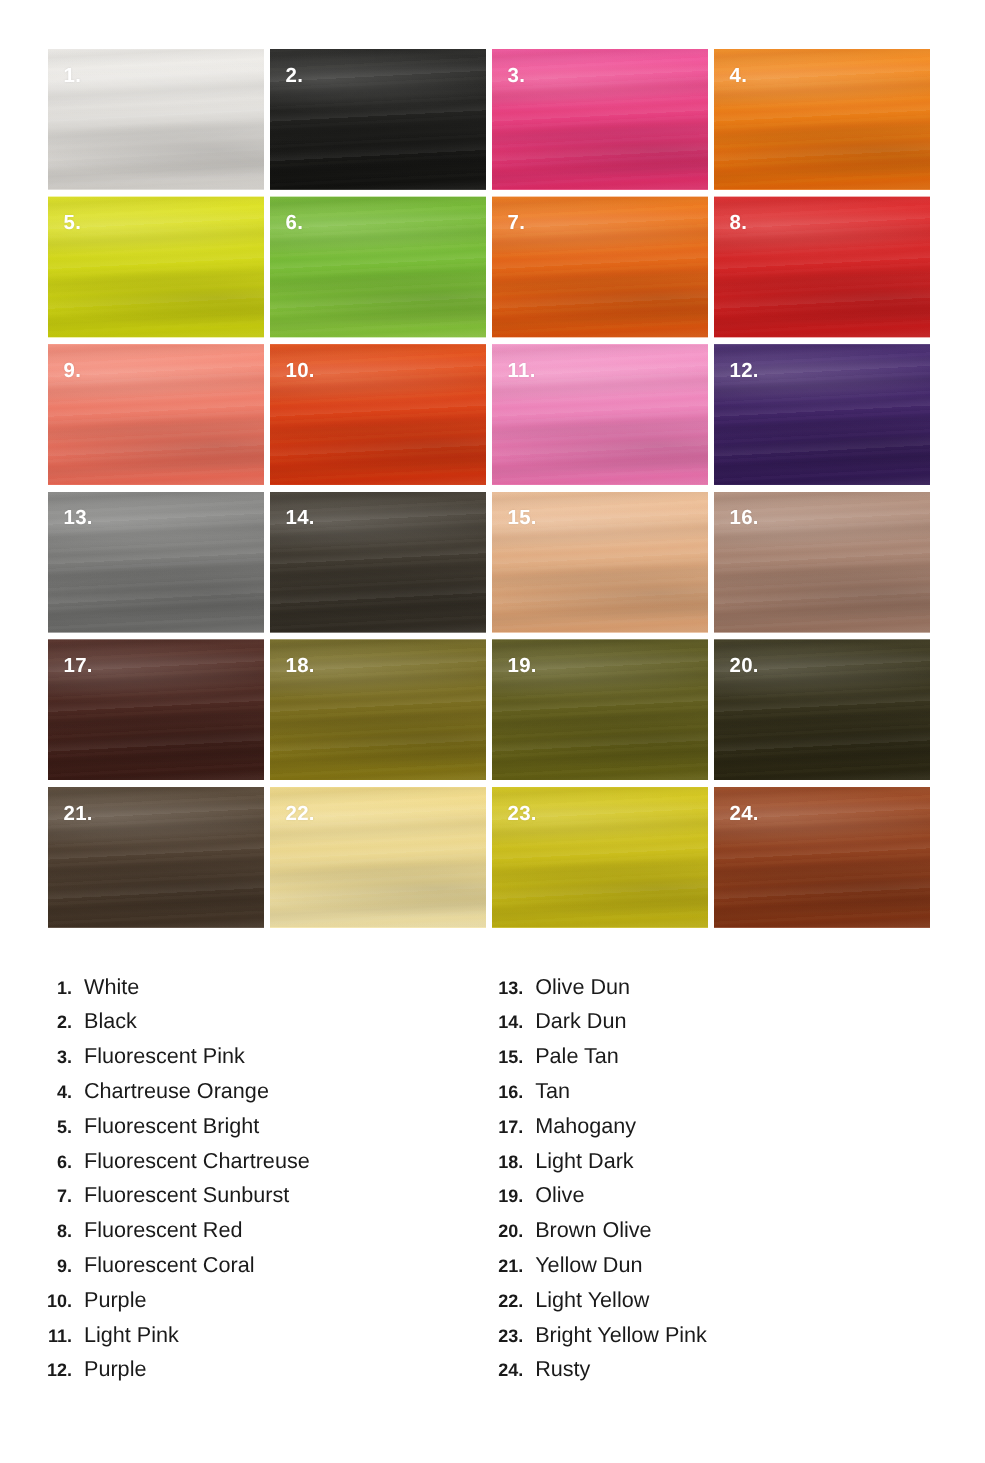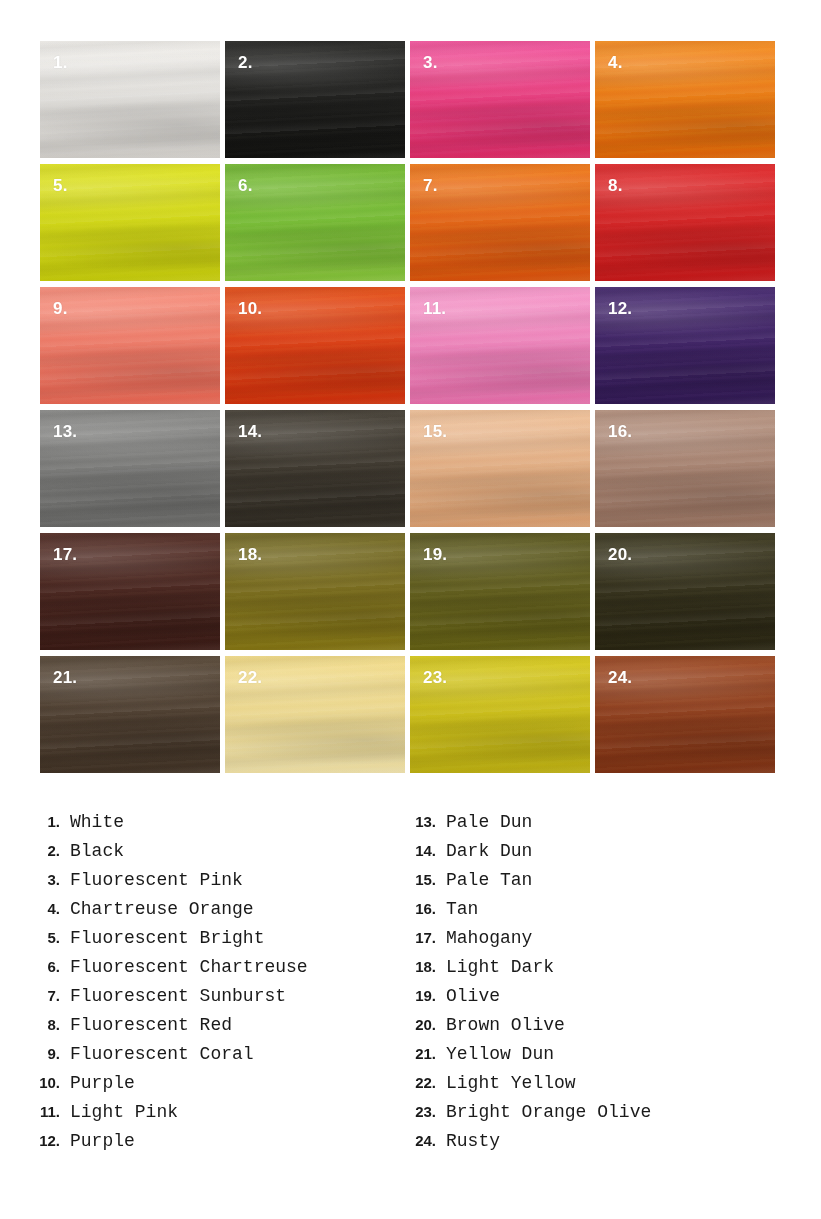--- a/index.html
+++ b/index.html
@@ -122,21 +122,21 @@
     min-width: 26px;
     text-align: right;
     font-family: "Liberation Sans", sans-serif;
     font-size: 15px;
     font-weight: bold;
     color: #1a1a1a;
   }
 
   .legend-label {
     margin-left: 10px;
-    font-family: Liberation Mono, monospace;
+    font-family: Liberation Sans, sans-serif;
     font-size: 18px;
     font-weight: normal;
     color: #1a1a1a;
     white-space: nowrap;
   }
 </style>
 </head>
 <body>
 
 <div id="page">
@@ -335,21 +335,21 @@
           <span class="legend-label">Light Pink</span>
         </div>
         <div class="legend-item">
           <span class="legend-num">12.</span>
           <span class="legend-label">Purple</span>
         </div>
       </div>
     <div class="legend-col col-right">
         <div class="legend-item">
           <span class="legend-num">13.</span>
-          <span class="legend-label">Pale Dun</span>
+          <span class="legend-label">Olive Dun</span>
         </div>
         <div class="legend-item">
           <span class="legend-num">14.</span>
           <span class="legend-label">Dark Dun</span>
         </div>
         <div class="legend-item">
           <span class="legend-num">15.</span>
           <span class="legend-label">Pale Tan</span>
         </div>
         <div class="legend-item">
@@ -375,21 +375,21 @@
         <div class="legend-item">
           <span class="legend-num">21.</span>
           <span class="legend-label">Yellow Dun</span>
         </div>
         <div class="legend-item">
           <span class="legend-num">22.</span>
           <span class="legend-label">Light Yellow</span>
         </div>
         <div class="legend-item">
           <span class="legend-num">23.</span>
-          <span class="legend-label">Bright Orange Olive</span>
+          <span class="legend-label">Bright Yellow Pink</span>
         </div>
         <div class="legend-item">
           <span class="legend-num">24.</span>
           <span class="legend-label">Rusty</span>
         </div>
       </div>
   </div>
 
 </div>
 

